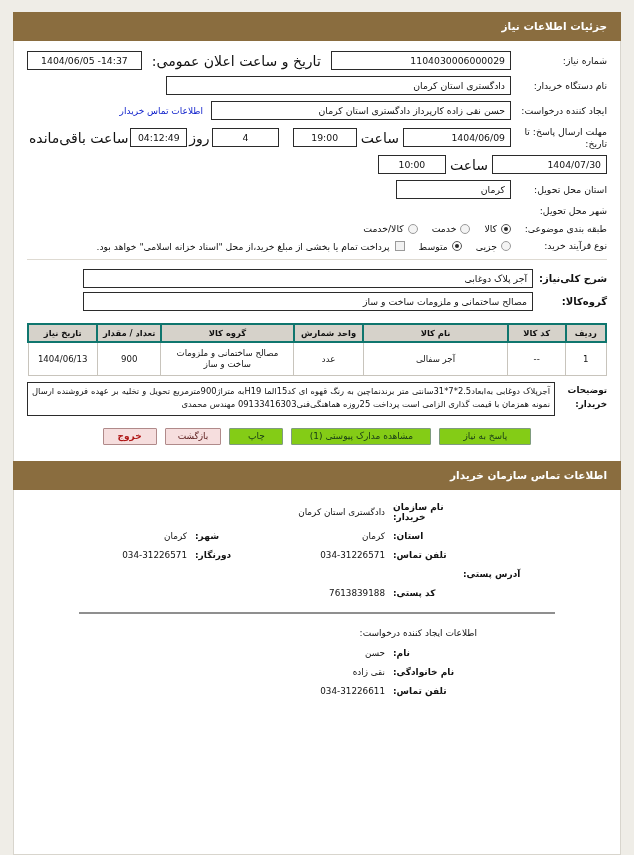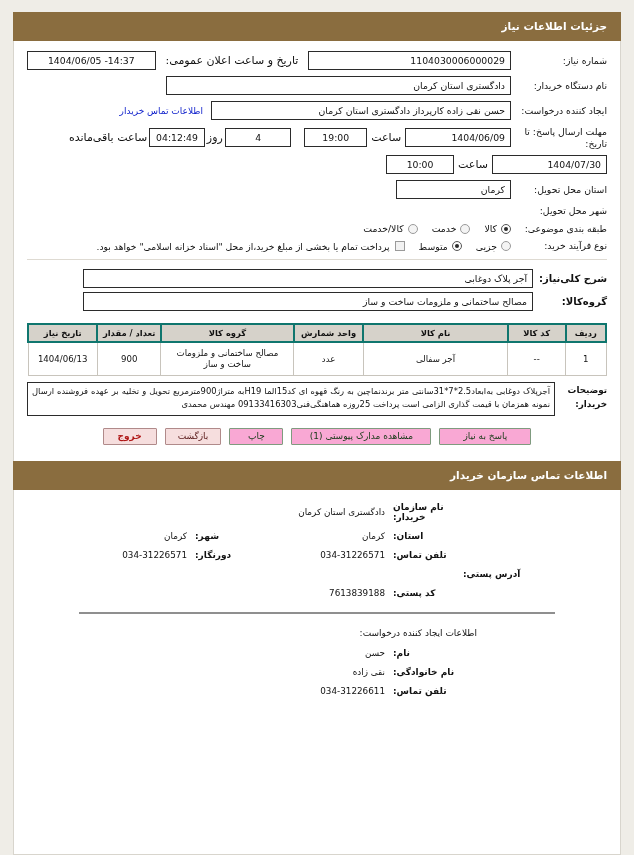--- a/index.html
+++ b/index.html
@@ -89,21 +89,21 @@
   .fld.w-date   { width: 115px; direction: ltr; text-align: right; }
   .fld.w-time   { width: 68px;  direction: ltr; text-align: center; }
   .fld.w-days   { width: 72px;  direction: ltr; text-align: center; }
   .fld.w-remain { width: 60px;  direction: ltr; text-align: center; }
   .fld.w-prov   { width: 115px; }
   .fld.w-city   { width: 115px; }
   .fld.w-desc   { width: 450px; }
   .fld.w-group  { width: 450px; }
 
   .mini-lbl {
-    font-size: 11px;
+    font-size: 14px;
     padding: 0 4px;
     color: #111;
     white-space: nowrap;
   }
   .link {
     color: #1122cc;
     font-size: 9px;
     text-decoration: none;
     padding-right: 8px;
     white-space: nowrap;
@@ -221,21 +221,21 @@
   .btn-row {
     display: flex;
     flex-direction: row;
     justify-content: center;
     align-items: center;
     gap: 8px;
     padding: 12px 14px 10px 14px;
   }
   .btn {
     border: 1px solid #7f9b7f;
-    background: #f9a8d4;
+    background: #84cc16;
     color: #173a17;
     font-size: 9px;
     height: 17px;
     line-height: 15px;
     padding: 0 12px;
     text-align: center;
     white-space: nowrap;
     cursor: pointer;
     border-radius: 1px;
   }
@@ -330,21 +330,21 @@
 
       <div class="row">
         <div class="lbl">مهلت ارسال پاسخ: تا تاریخ:</div>
         <div class="fld w-date">1404/06/09</div>
         <div class="mini-lbl">ساعت</div>
         <div class="fld w-time">19:00</div>
         <div style="width:14px;"></div>
         <div class="fld w-days">4</div>
         <div class="mini-lbl" style="padding:0 2px;">روز</div>
         <div class="fld w-remain">04:12:49</div>
-        <div class="mini-lbl" style="padding:0 2px;margin-left:40px;">ساعت باقی‌مانده</div>
+        <div class="mini-lbl" style="padding:0 2px;">ساعت باقی‌مانده</div>
       </div>
 
       <div class="row">
         <div class="fld w-date">1404/07/30</div>
         <div class="mini-lbl">ساعت</div>
         <div class="fld w-time">10:00</div>
       </div>
 
       <div class="row">
         <div class="lbl">استان محل تحویل:</div>

